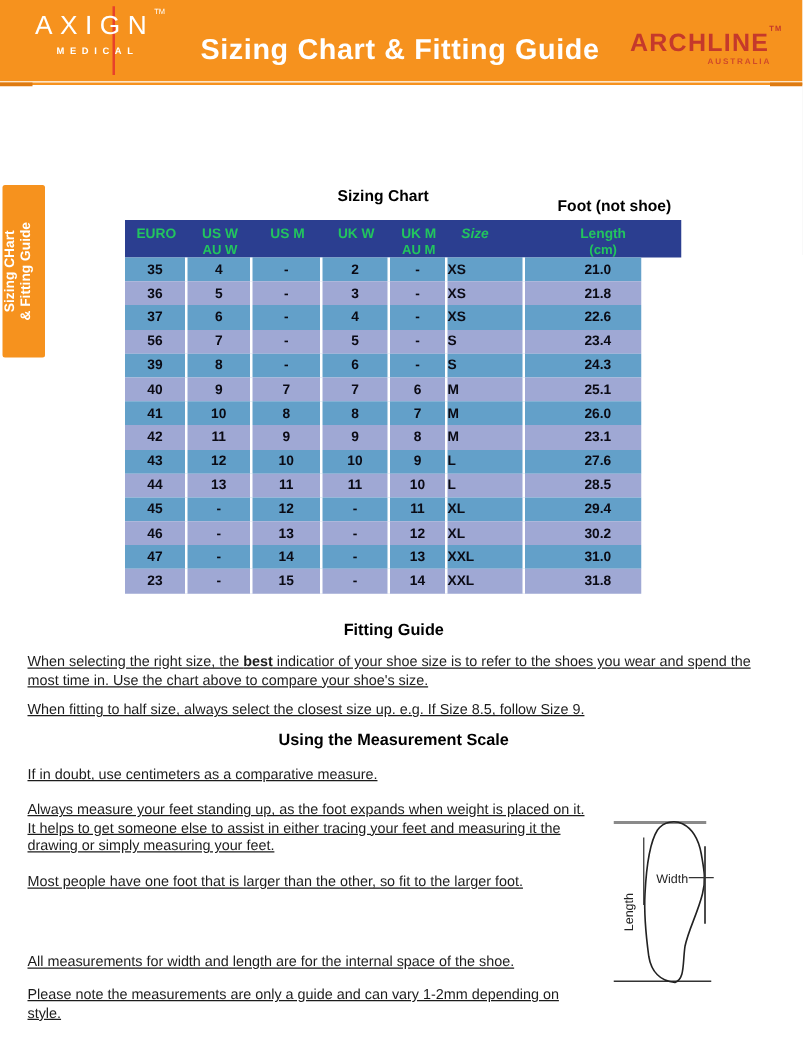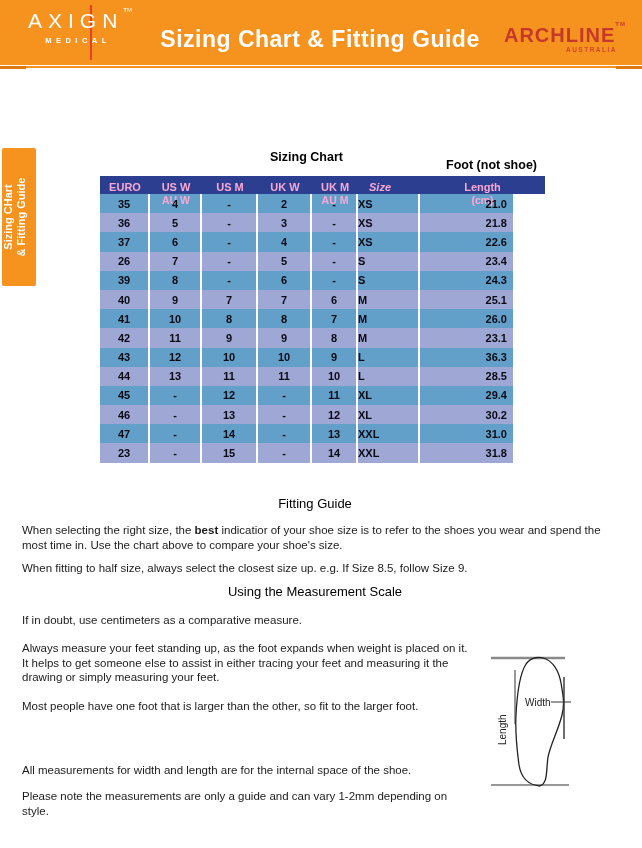--- a/index.html
+++ b/index.html
@@ -37,43 +37,43 @@
     transform:rotate(-90deg); text-align:center;
     color:#fff; font-weight:bold; font-size:11px; line-height:13px;
   }
 
   
   .chart-title { position:absolute; left:100px; top:150px; width:413px; text-align:center; font-size:12.5px; font-weight:bold; color:#000; }
   .foot-note { position:absolute; right:105px; top:158px; font-size:12.5px; font-weight:bold; color:#000;padding-left:12px; }
   .size-table { position:absolute; left:100px; top:176px; }
   .thead {
     display:grid; grid-template-columns:50px 52px 56px 54px 46px 62px 125px;
-    width:445px; height:18px; background:#2B3E90; color:#f9a8d4;
+    width:445px; height:30px; background:#2B3E90; color:#22c55e;
   }
   .thcell { display:flex; flex-direction:column; align-items:center; padding-top:5px; font-size:11px; font-weight:bold; line-height:12px; }
   .thcell.col5 { align-items:flex-start; padding-left:11px;font-style:italic; }
   .thcell .sub { font-size:10.5px; margin-top:1px; }
   .tbody { width:413px; }
   .trow {
     display:grid; grid-template-columns:50px 52px 56px 54px 46px 62px 93px;
     height:19.2px;
   }
   .trow:nth-child(odd)  { background:#63A0C9; }
   .trow:nth-child(even) { background:#9FA8D4; }
   .tcell {
     display:flex; align-items:center; justify-content:center;
     font-size:11px; font-weight:bold; color:#0a0a14;
   }
   .tcell.col0,.tcell.col1,.tcell.col2,.tcell.col3,.tcell.col4,.tcell.col5 { border-right:2px solid #fff; }
   .tcell.col5 { justify-content:flex-start; padding-left:0; }
-  .tcell.col6 { justify-content:flex-end; padding-right:6px; }
-
-  
-  .section-heading { position:absolute; left:20px; width:590px; text-align:center; font-size:13px; font-weight:normal; color:#000; }
-  .para { position:absolute; left:22px; font-size:11.5px; line-height:14.5px; color:#1c1c1c; }
+  .tcell.col6 { justify-content:flex-end; padding-right:24px; }
+
+  
+  .section-heading { position:absolute; left:20px; width:590px; text-align:center; font-size:13px; font-weight:bold; color:#000; }
+  .para { position:absolute; left:22px; font-size:11.5px; line-height:14.5px; color:#1c1c1c;text-decoration:underline; }
   .w-wide { width:585px; }
   .w-narrow { width:450px; }
 
   
   .foot-diagram { position:absolute; left:488px; top:645px; width:140px; height:155px; }
   .foot-diagram svg text { font-family:"Liberation Sans", sans-serif; font-size:10px; fill:#222; }
 </style>
 </head>
 <body>
 
@@ -156,21 +156,21 @@
         <div class="trow">
           <div class="tcell col0">37</div>
           <div class="tcell col1">6</div>
           <div class="tcell col2">-</div>
           <div class="tcell col3">4</div>
           <div class="tcell col4">-</div>
           <div class="tcell col5">XS</div>
           <div class="tcell col6">22.6</div>
         </div>
         <div class="trow">
-          <div class="tcell col0">26</div>
+          <div class="tcell col0">56</div>
           <div class="tcell col1">7</div>
           <div class="tcell col2">-</div>
           <div class="tcell col3">5</div>
           <div class="tcell col4">-</div>
           <div class="tcell col5">S</div>
           <div class="tcell col6">23.4</div>
         </div>
         <div class="trow">
           <div class="tcell col0">39</div>
           <div class="tcell col1">8</div>
@@ -207,21 +207,21 @@
           <div class="tcell col5">M</div>
           <div class="tcell col6">23.1</div>
         </div>
         <div class="trow">
           <div class="tcell col0">43</div>
           <div class="tcell col1">12</div>
           <div class="tcell col2">10</div>
           <div class="tcell col3">10</div>
           <div class="tcell col4">9</div>
           <div class="tcell col5">L</div>
-          <div class="tcell col6">36.3</div>
+          <div class="tcell col6">27.6</div>
         </div>
         <div class="trow">
           <div class="tcell col0">44</div>
           <div class="tcell col1">13</div>
           <div class="tcell col2">11</div>
           <div class="tcell col3">11</div>
           <div class="tcell col4">10</div>
           <div class="tcell col5">L</div>
           <div class="tcell col6">28.5</div>
         </div>

